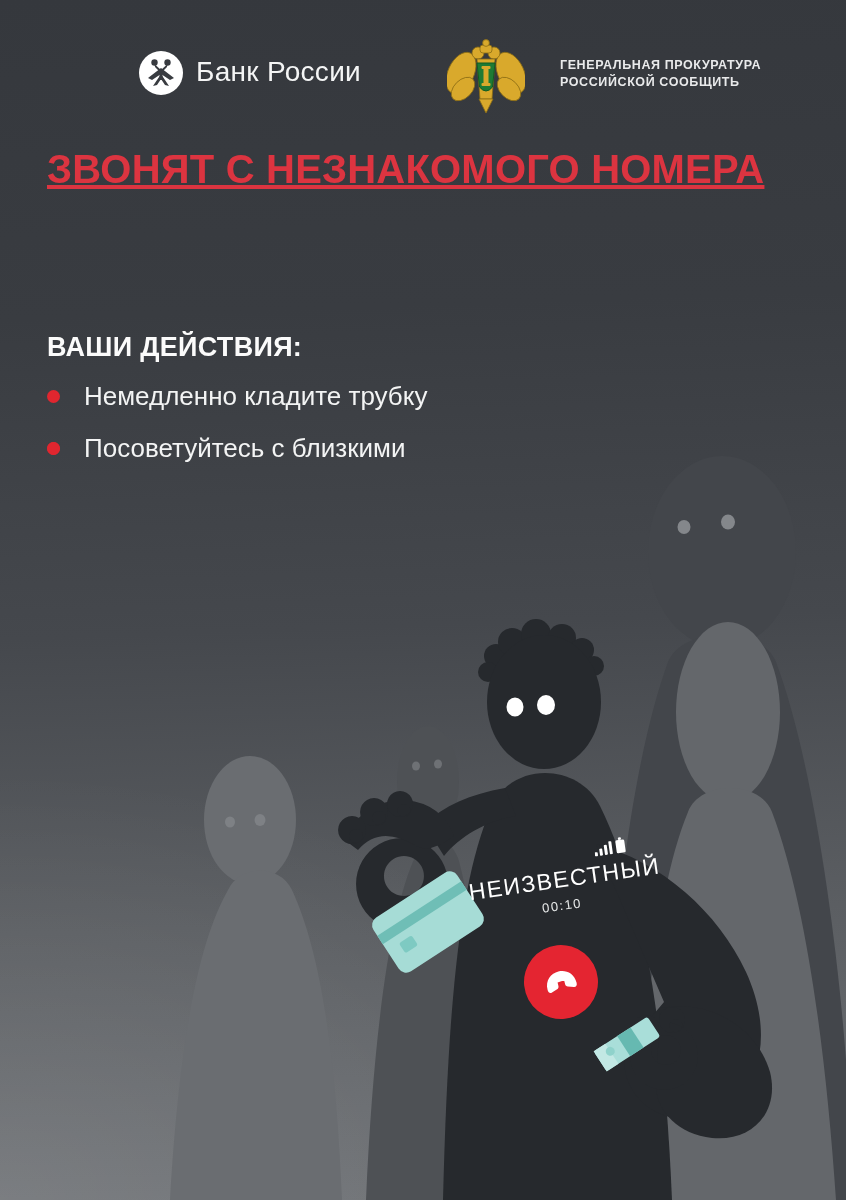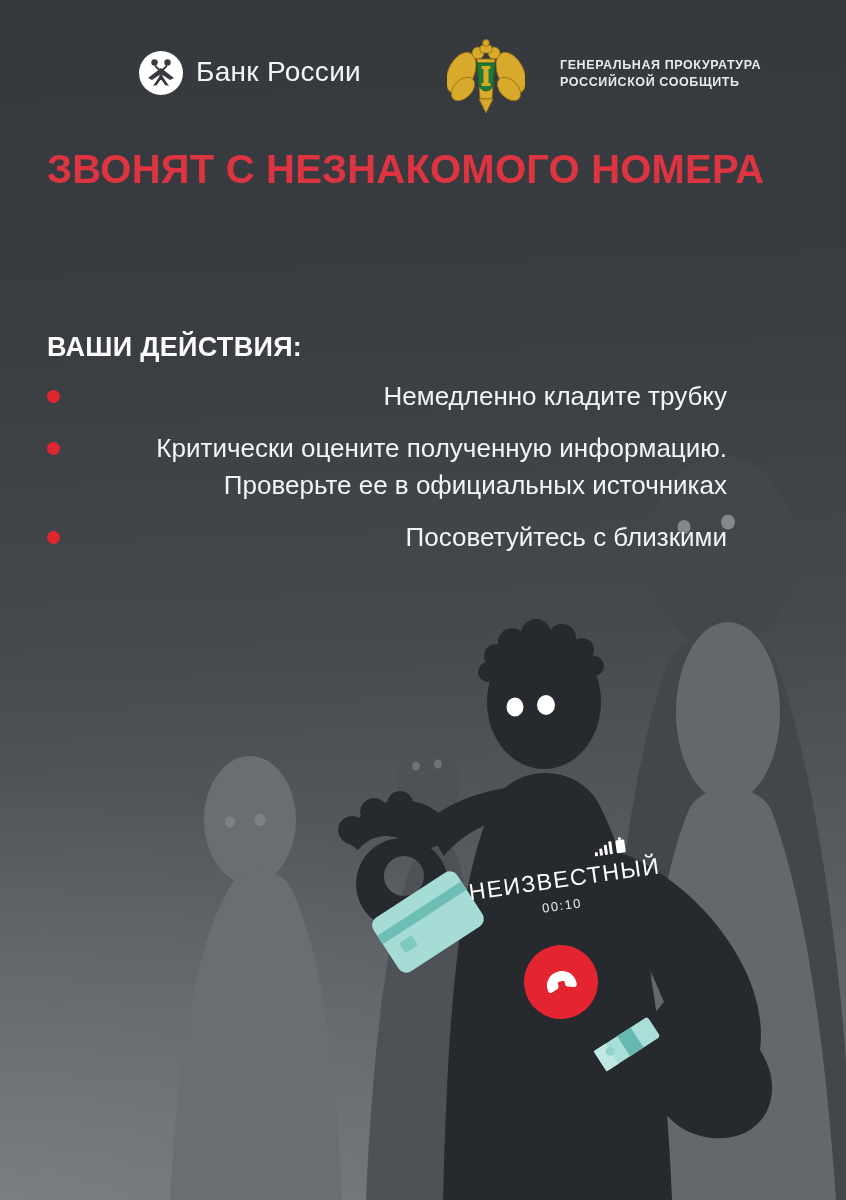--- a/index.html
+++ b/index.html
@@ -14,28 +14,28 @@
 
   
   .hdr{position:absolute;left:0;top:0;width:846px;height:130px;}
   .bank-logo{position:absolute;left:138px;top:50px;width:46px;height:46px;}
   .bank-name{position:absolute;left:196px;top:56px;font-size:28px;font-weight:400;color:#f4f5f5;letter-spacing:.3px;}
   .pros-emblem{position:absolute;left:447px;top:37px;width:78px;height:80px;}
   .pros-name{position:absolute;left:531px;top:57px;font-size:12.5px;line-height:17px;font-weight:700;color:#e9eaeb;letter-spacing:.6px;margin-left:29px;}
 
   
   .headline{position:absolute;left:47px;top:146px;width:770px;color:#dc3440;
-    font-size:40px;line-height:47px;font-weight:800;letter-spacing:.2px;}
+    font-size:40px;line-height:47px;font-weight:800;letter-spacing:.2px;text-decoration:underline;}
   .headline span{display:block;}
 
   
   .actions-title{position:absolute;left:47px;top:332px;font-size:27px;font-weight:800;color:#fbfbfb;letter-spacing:.3px;}
   .actions{position:absolute;left:47px;top:378px;width:680px;margin:0;padding:0;list-style:none;}
   .actions li{position:relative;margin:0 0 15px 0;padding-left:37px;
-    color:#f3f4f4;font-size:26px;line-height:37px;font-weight:400;text-align:right;}
+    color:#f3f4f4;font-size:26px;line-height:37px;font-weight:400;}
   .actions li .dot{position:absolute;left:0;top:12px;width:13px;height:13px;border-radius:50%;background:#e0262f;}
 
   
   .sigbat{position:absolute;left:594px;top:837px;width:36px;height:20px;transform:rotate(-8deg);}
   .caller{position:absolute;left:468px;top:866px;width:190px;text-align:center;
     color:#fff;font-size:23px;letter-spacing:1.5px;font-weight:400;transform:rotate(-8deg);}
   .timer{position:absolute;left:472px;top:898px;width:180px;text-align:center;
     color:#e8eaea;font-size:13px;letter-spacing:1.5px;transform:rotate(-8deg);}
   .decline{position:absolute;left:524px;top:945px;width:74px;height:74px;border-radius:50%;
     background:#e42531;display:flex;align-items:center;justify-content:center;transform:rotate(-6deg);}
@@ -160,21 +160,21 @@
     </div>
   </div>
 
   <h1 class="headline" style="margin:0">
     <span>ЗВОНЯТ С НЕЗНАКОМОГО НОМЕРА</span>
   </h1>
 
   <div class="actions-title">ВАШИ ДЕЙСТВИЯ:</div>
   <ul class="actions">
     <li><span class="dot"></span><span>Немедленно кладите трубку</span></li>
-    <li><span class="dot"></span><span>Критически оцените полученную информацию. Проверьте ее в официальных источниках</span></li>
+    <li><span class="dot"></span></li>
     <li><span class="dot"></span><span>Посоветуйтесь с близкими</span></li>
   </ul>
 
   <svg class="sigbat" viewBox="0 0 36 20">
     <g fill="#ffffff">
       <rect x="0" y="13" width="3" height="4" rx="0.8"></rect>
       <rect x="5" y="10" width="3" height="7" rx="0.8"></rect>
       <rect x="10" y="7" width="3" height="10" rx="0.8"></rect>
       <rect x="15" y="4" width="3" height="13" rx="0.8"></rect>
       <rect x="22" y="4" width="9" height="13" rx="1.5"></rect>

